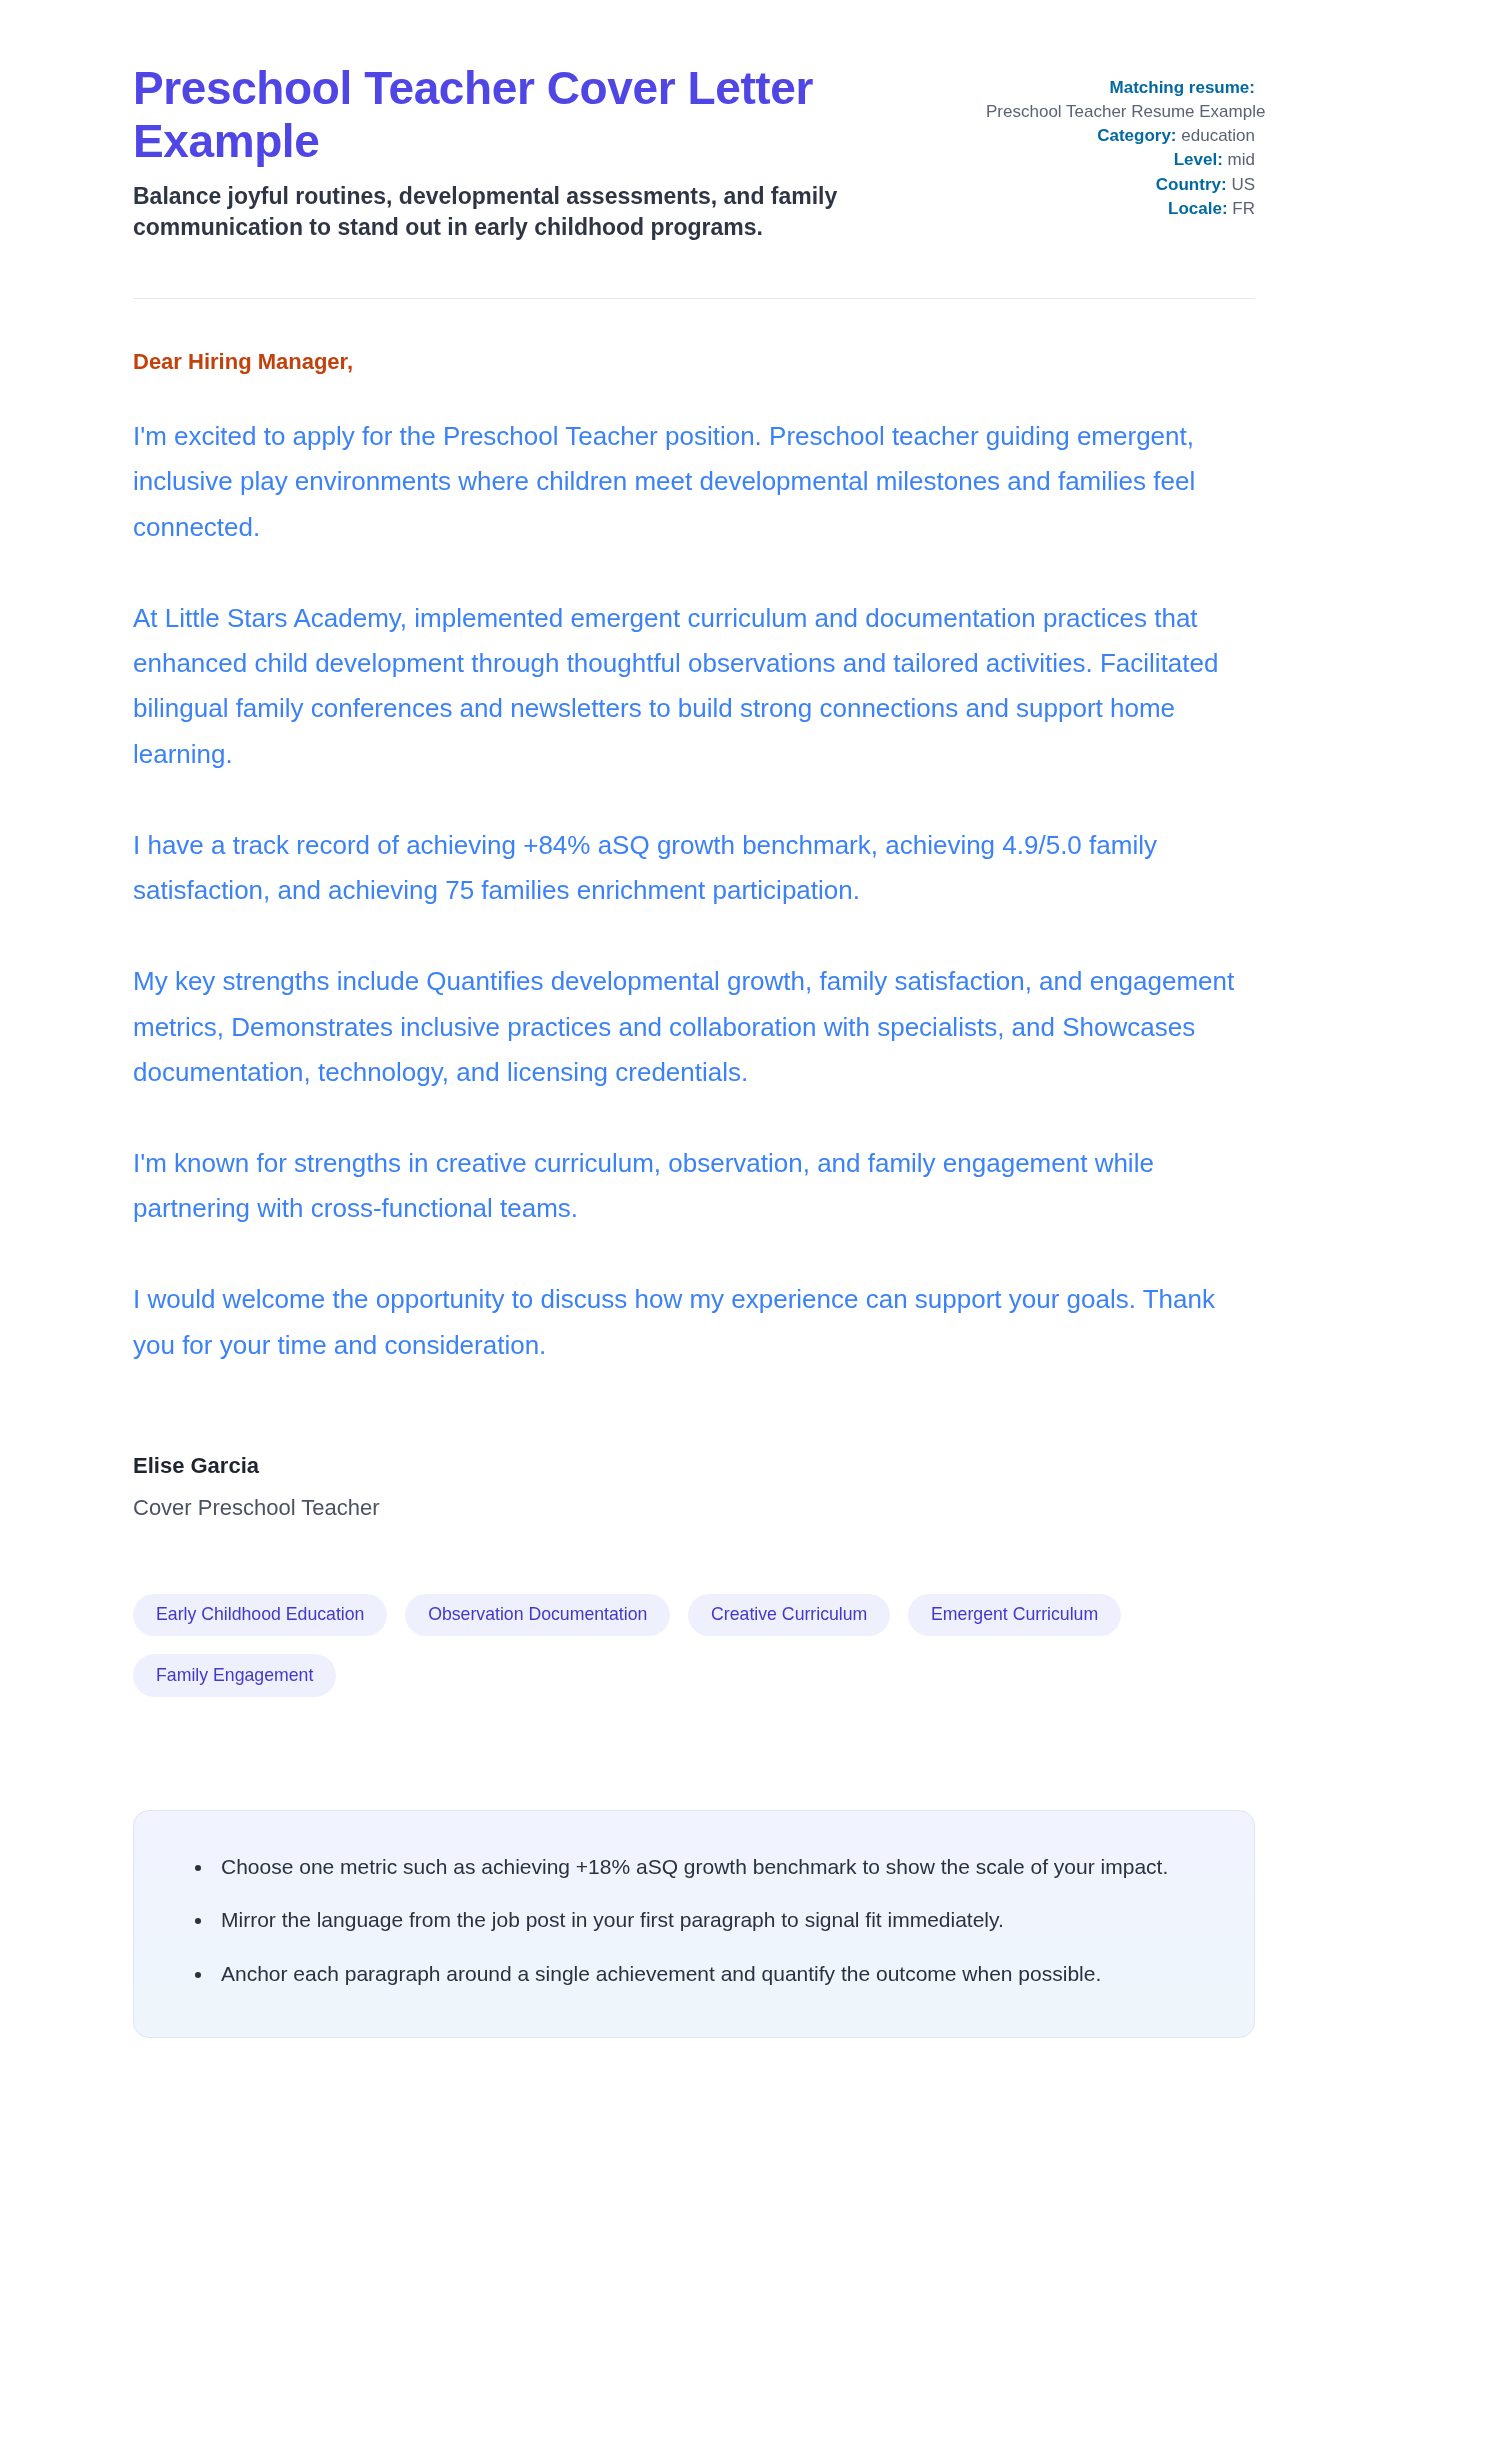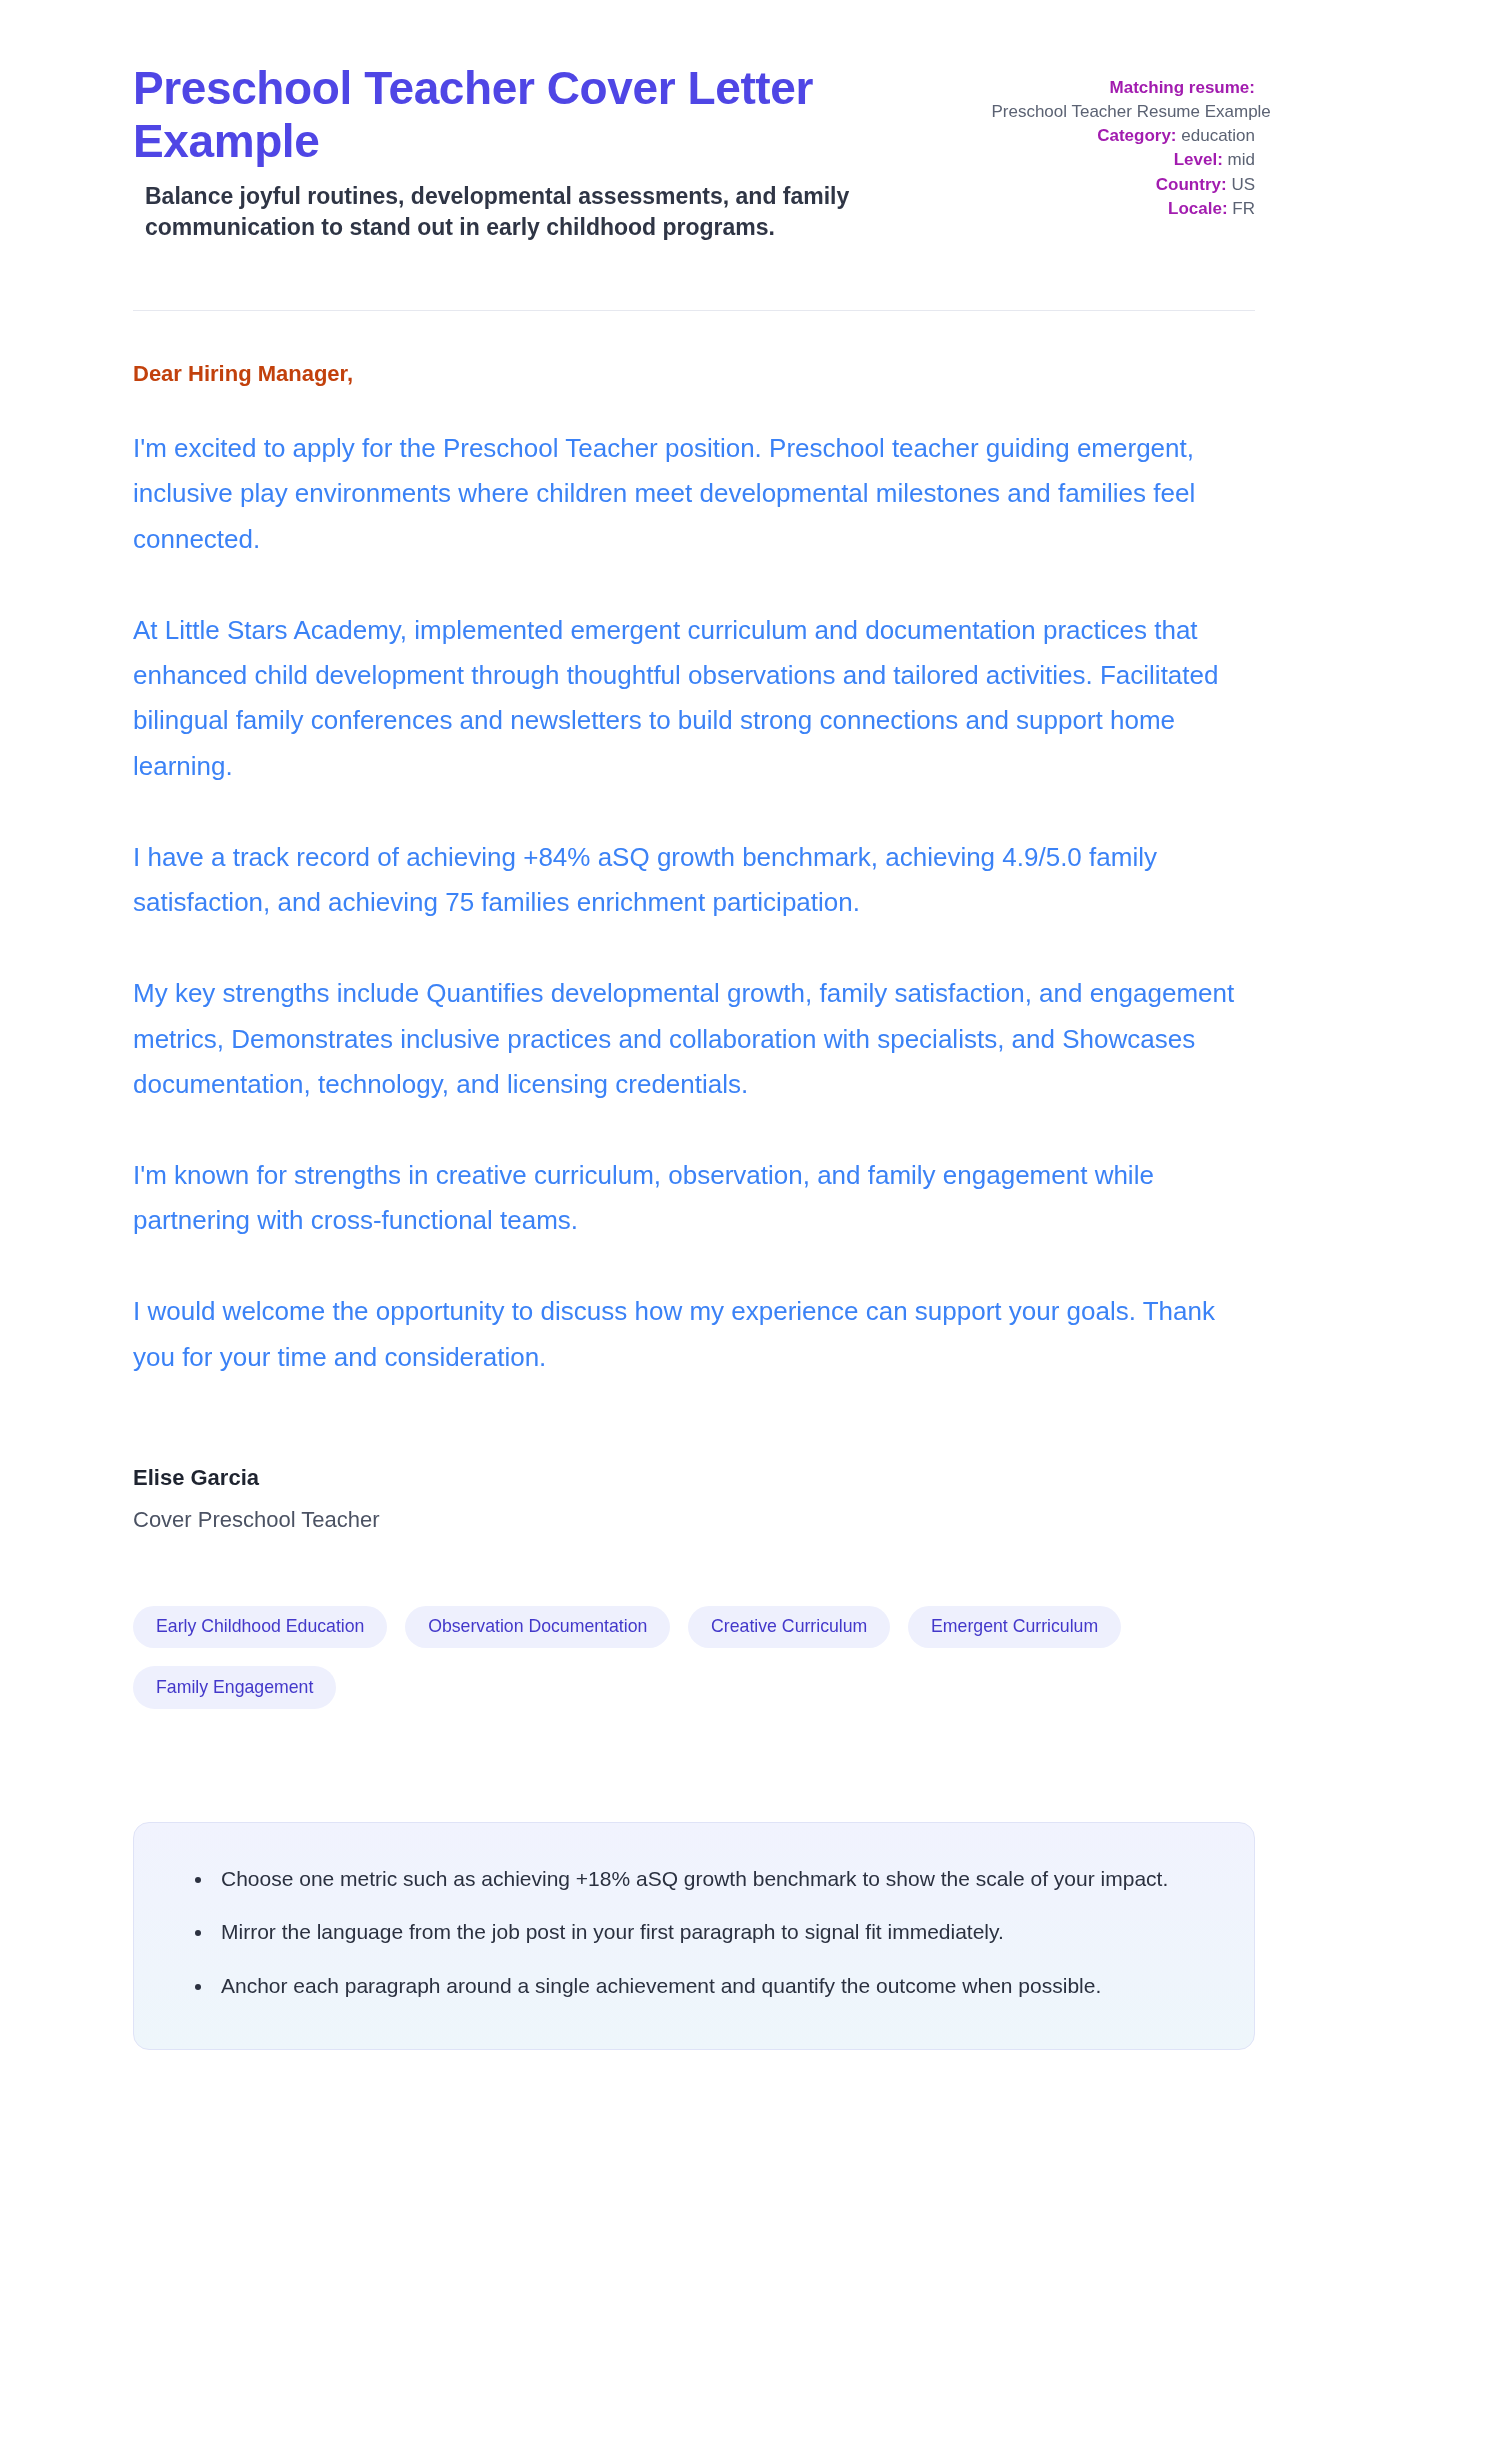--- a/index.html
+++ b/index.html
@@ -36,35 +36,35 @@
     font-weight: 700;
     color: #4f46e5;
     margin: 0 0 12.4px 0;
     letter-spacing: -0.4px;
   }
   .doc-subtitle {
     font-size: 23px;
     line-height: 1.35;
     font-weight: 700;
     color: #2f3545;
-    margin: 12px;
+    margin: 0;
     max-width: 886px;
   }
   .header-meta {
     text-align: right;
     font-size: 17px;
     line-height: 1.42;
     color: #4b5263;
     padding-top: 14px;
     min-width: 239px;
   }
   .meta-row { white-space: nowrap; }
   .meta-label {
     font-weight: 700;
-    color: #a21caf;
+    color: #0369a1;
   }
   .meta-value { color: #5b6273; }
   .meta-block-value {
     display: block;
     color: #5b6273;
   }
 
   
   .letter {
     padding-top: 50px;

